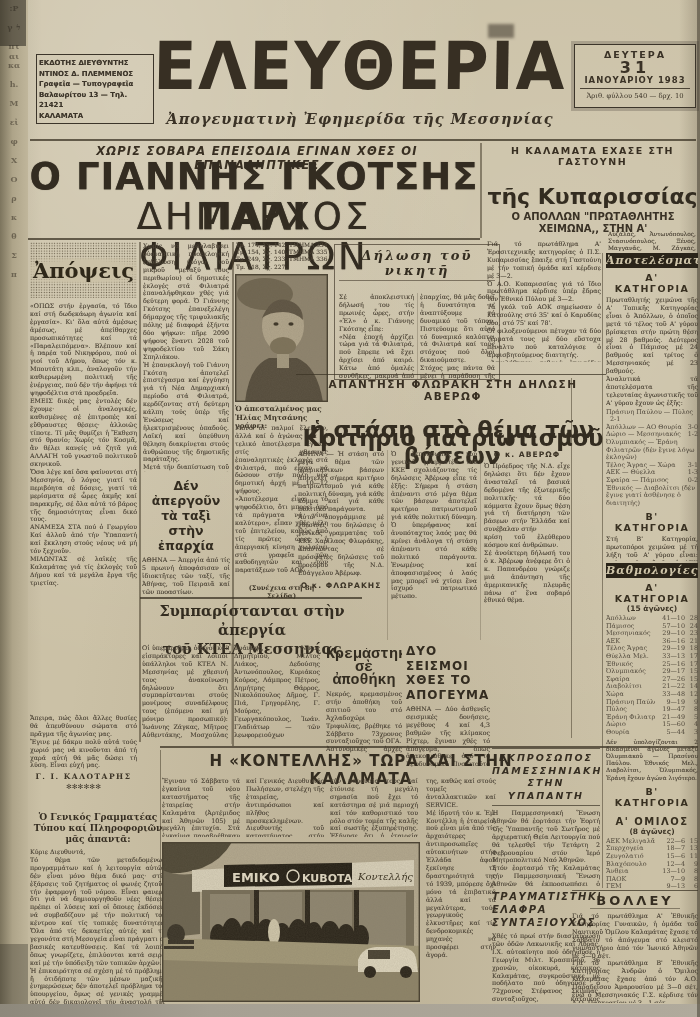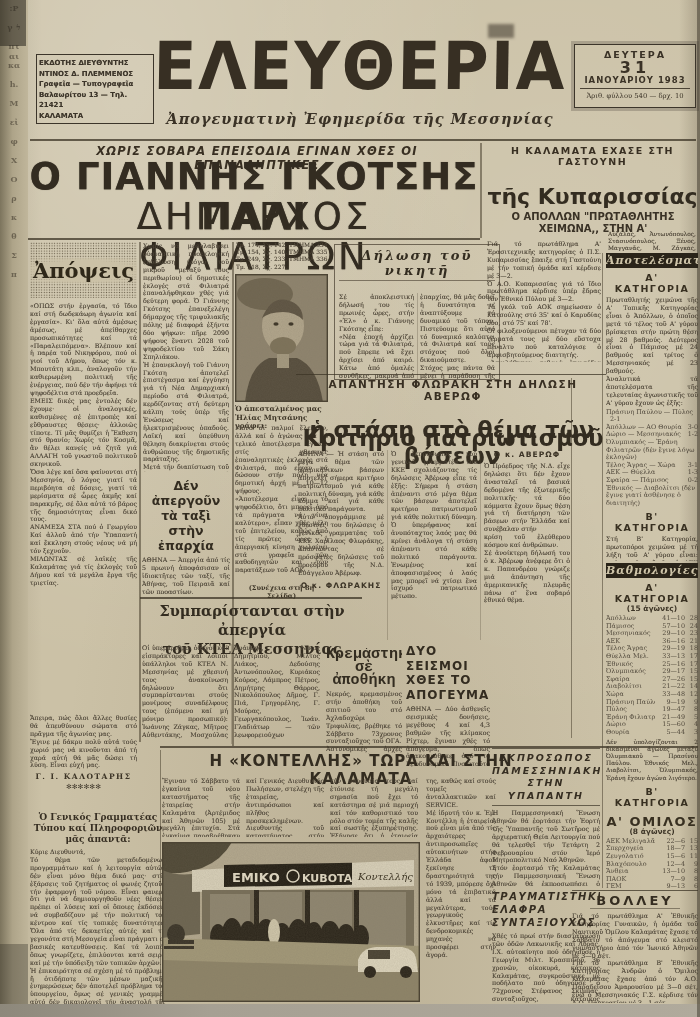--- a/index.html
+++ b/index.html
@@ -244,21 +244,21 @@
           <span>4</span>
         </div>
         <div class="srow">
           <span>Θουρία</span>
           <span>5—44</span>
           <span>3</span>
         </div>
       </div>
     <div class="t t6" style="margin-top:2px;">Δέν ὑπολογίζονται 2 δικασμένοι ἀγῶνες μεταξύ Ὀλυμπιακοῦ — Πρασίνου Παύλου. Ἐθνικός Μελ., Διαβολίτσι, Ὀλυμπιακός, Ἐράνη ἔχουν ἀγώνα λιγότερο.</div>
     <div class="sechead">Β' ΚΑΤΗΓΟΡΙΑ</div>
-    <div class="sechead" style="font-size:13px;margin:8px 0 0;">Α' ΟΜΙΛΟΣ</div>
+    <div class="sechead" style="font-size:10px;margin:8px 0 0;">Α' ΟΜΙΛΟΣ</div>
     <div class="sans" style="font-size:7.5px;font-weight:bold;text-align:center;color:#3c3426;margin-bottom:2px;">(8 ἀγῶνες)</div>
     <div>
         <div class="srow">
           <span>ΑΕΚ Μελιγαλᾶ</span>
           <span>22—6</span>
           <span>15</span>
         </div>
         <div class="srow">
           <span>Σπερχογεία</span>
           <span>18—7</span>

